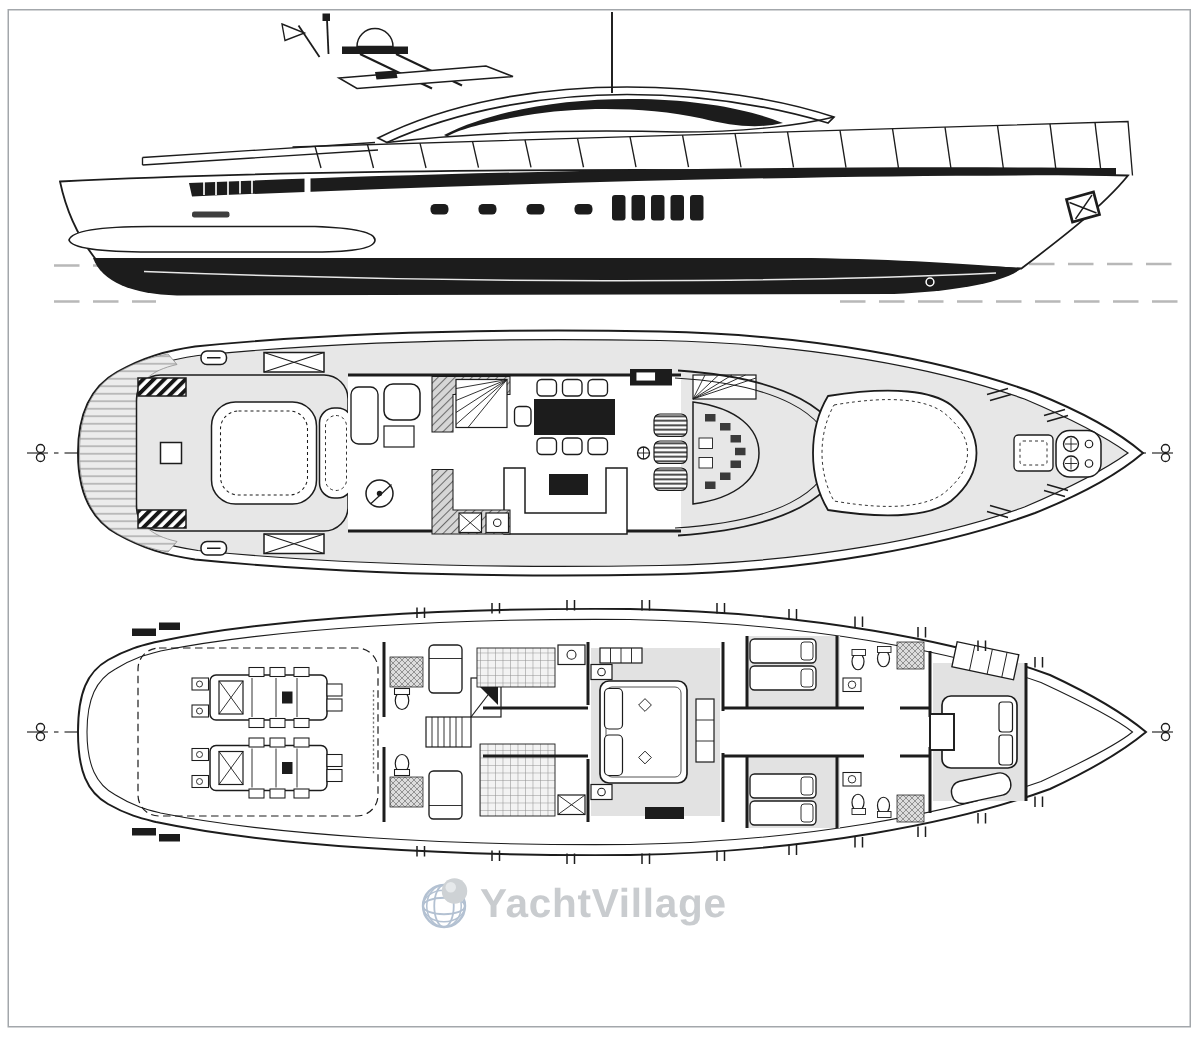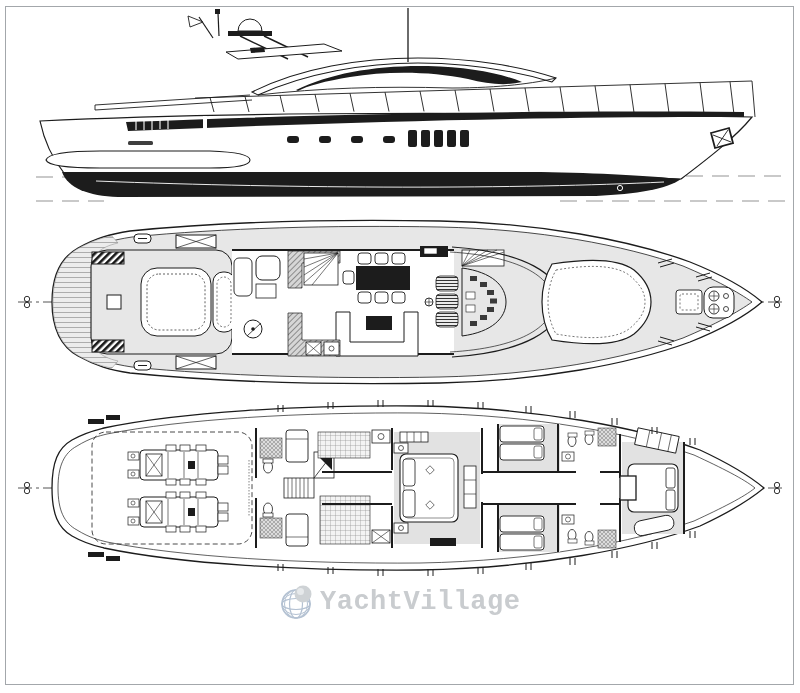--- a/index.html
+++ b/index.html
@@ -1,17 +1,17 @@
 <!DOCTYPE html>
 <html style="--ink: #1c1c1c; --paper: #ffffff; --frame: #a3a7ab; --deck-shade: #e7e7e7; --cabin-shade: #e2e2e2; --waterline: #b8b8b8; --centerline: #555555; --wm-text: #c9cccf; --wm-globe: #b3c1d2; --wm-sphere: #ced2d5; --wm-sphere-highlight: #e6e9eb;"><head>
 <meta charset="utf-8">
 <style>
   html,body{margin:0;padding:0;background:#fff;}
   .canvas{position:relative;width:800px;height:693px;background:var(--paper,#fff);overflow:hidden;
-          font-family:Liberation Mono, monospace;}
+          font-family:Liberation Sans, sans-serif;}
   .frame{position:absolute;left:5px;top:6px;width:787px;height:677px;border:1px solid var(--frame,#a3a7ab);}
   svg{position:absolute;left:0;top:0;}
   
   .ln{stroke:var(--ink,#1c1c1c);fill:none;}
   .lw{stroke:var(--ink,#1c1c1c);fill:#fff;}
   .bk{fill:var(--ink,#1c1c1c);stroke:none;}
   .gr{fill:var(--deck-shade,#e6e6e6);stroke:var(--ink,#1c1c1c);}
   .cb{fill:var(--cabin-shade,#e2e2e2);stroke:none;}
   .wh{stroke:#fff;fill:none;}
   .wl{stroke:var(--waterline,#b8b8b8);stroke-width:1.7;stroke-dasharray:17 9;fill:none;}

